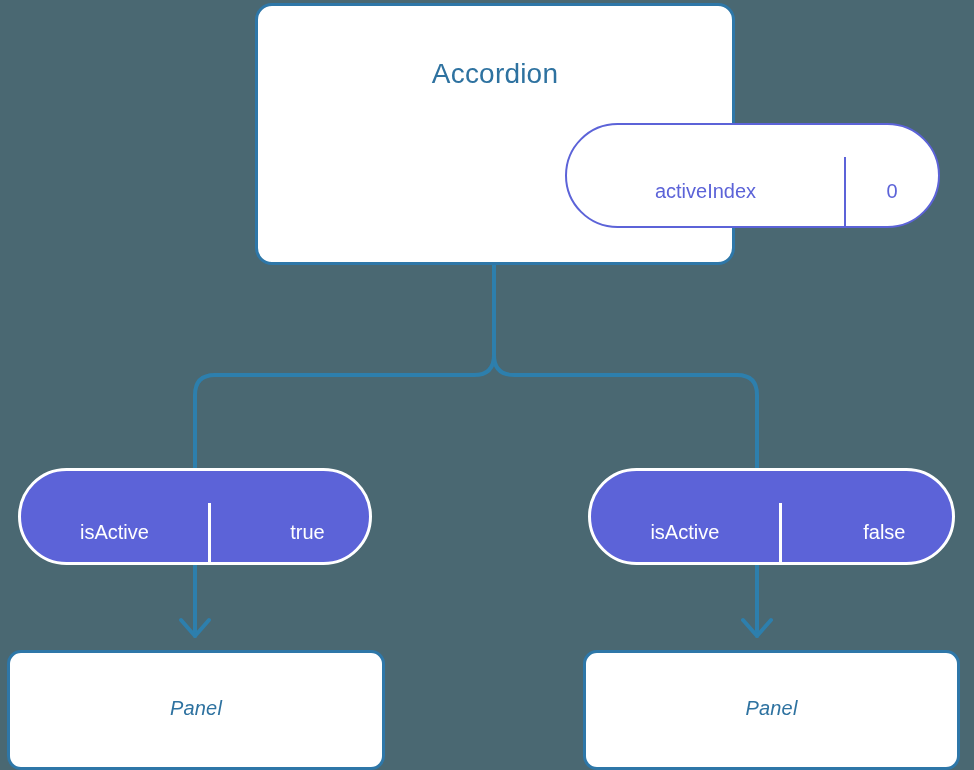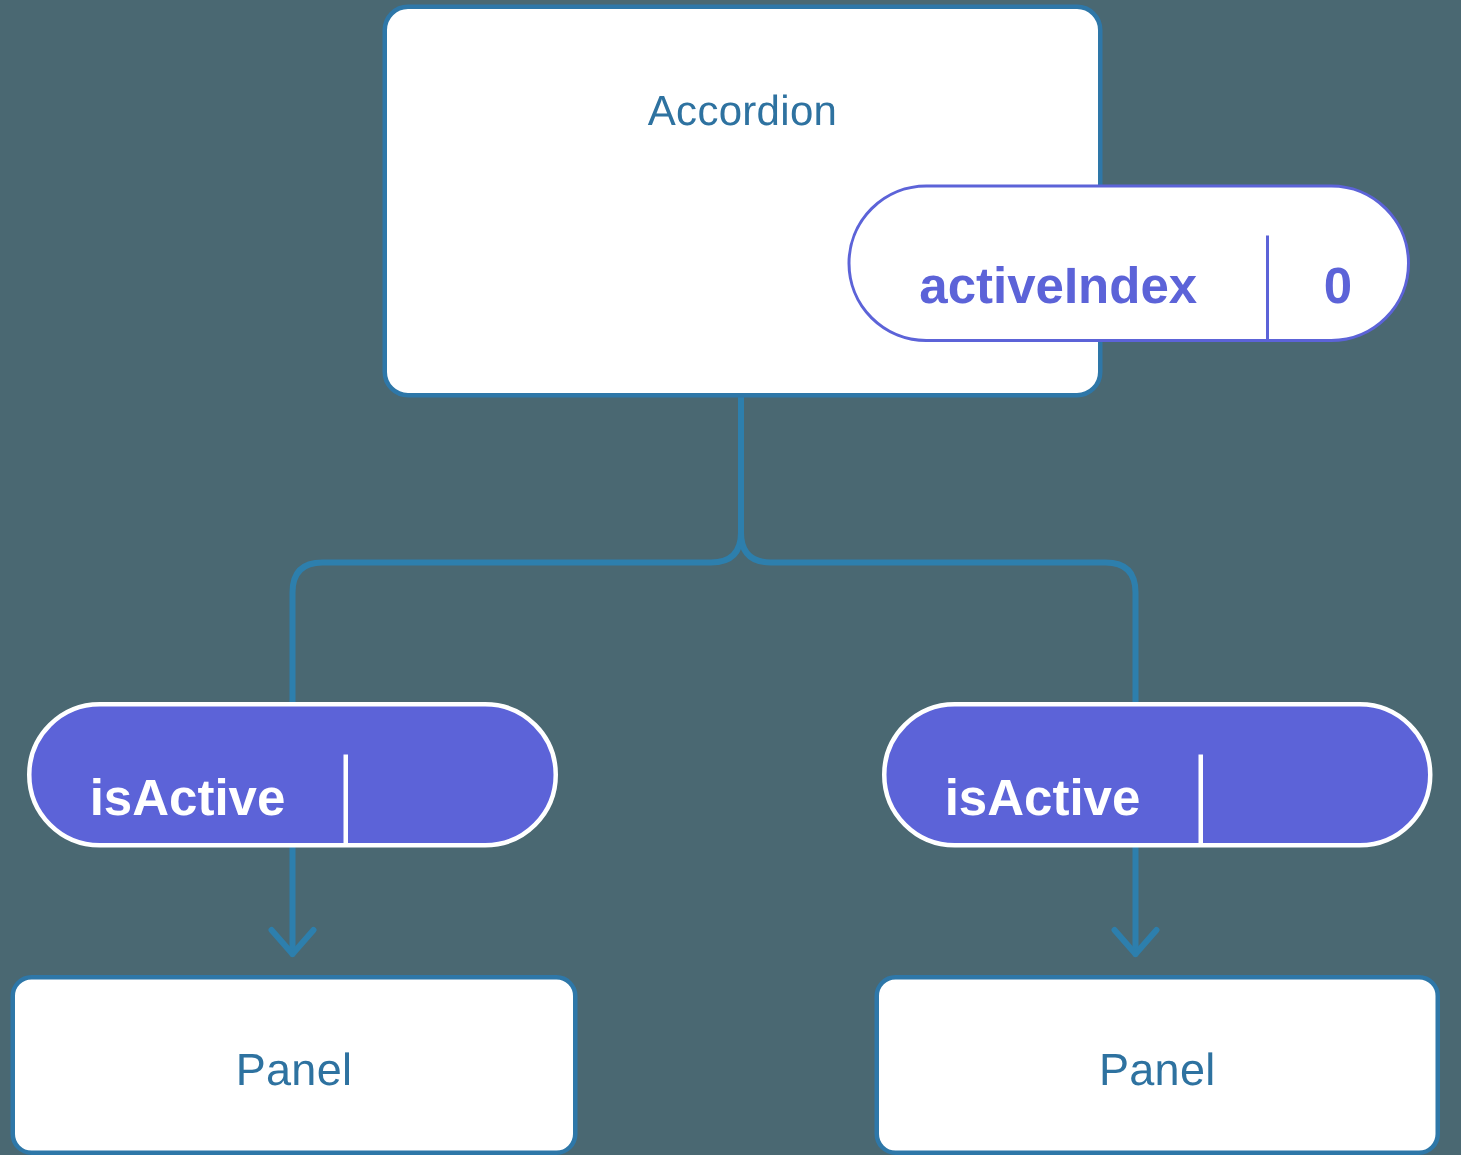--- a/index.html
+++ b/index.html
@@ -66,22 +66,22 @@
     display: flex;
     align-items: stretch;
     box-sizing: border-box;
     border-radius: 999px;
     overflow: hidden;
   }
   .pill-key, .pill-val {
     display: flex;
     align-items: center;
     justify-content: center;
-    font-size: 34px;
-    font-weight: 700;
+    font-size: 20px;
+    font-weight: 400;
     white-space: nowrap;
     box-sizing: border-box;
     margin-top: 32px;
   }
 
   .pill-outline {
     border: 2px solid #5c63d8;
     background: #ffffff;
   }
   .pill-outline .pill-key {
@@ -141,21 +141,22 @@
   }
   #panel-card-right {
     left: 583px;
     top: 650px;
     width: 377px;
     height: 120px;
     border-radius: 14px;
   }
   #panel-title-left, #panel-title-right {
     top: 44px;
-    font-size: 30px;
+    font-size: 20px;
+    font-style: italic;
   }
 </style>
 </head>
 <body>
 
 <div id="canvas">
 
   <svg id="connectors" viewBox="0 0 974 770" width="974" height="770" fill="none" xmlns="http://www.w3.org/2000/svg">
 
     <path d="M 494 265
@@ -182,24 +183,26 @@
     <div class="card-title" id="accordion-title">Accordion</div>
 
     <div class="pill pill-outline" id="activeindex-pill">
       <span class="pill-key">activeIndex</span>
       <span class="pill-val">0</span>
     </div>
   </div>
 
   <div class="pill pill-filled" id="isactive-pill-left">
     <span class="pill-key">isActive</span>
+    <span class="pill-val">true</span>
   </div>
 
   <div class="pill pill-filled" id="isactive-pill-right">
     <span class="pill-key">isActive</span>
+    <span class="pill-val">false</span>
   </div>
 
   <div class="card" id="panel-card-left">
     <div class="card-title" id="panel-title-left">Panel</div>
   </div>
 
   <div class="card" id="panel-card-right">
     <div class="card-title" id="panel-title-right">Panel</div>
   </div>
 

